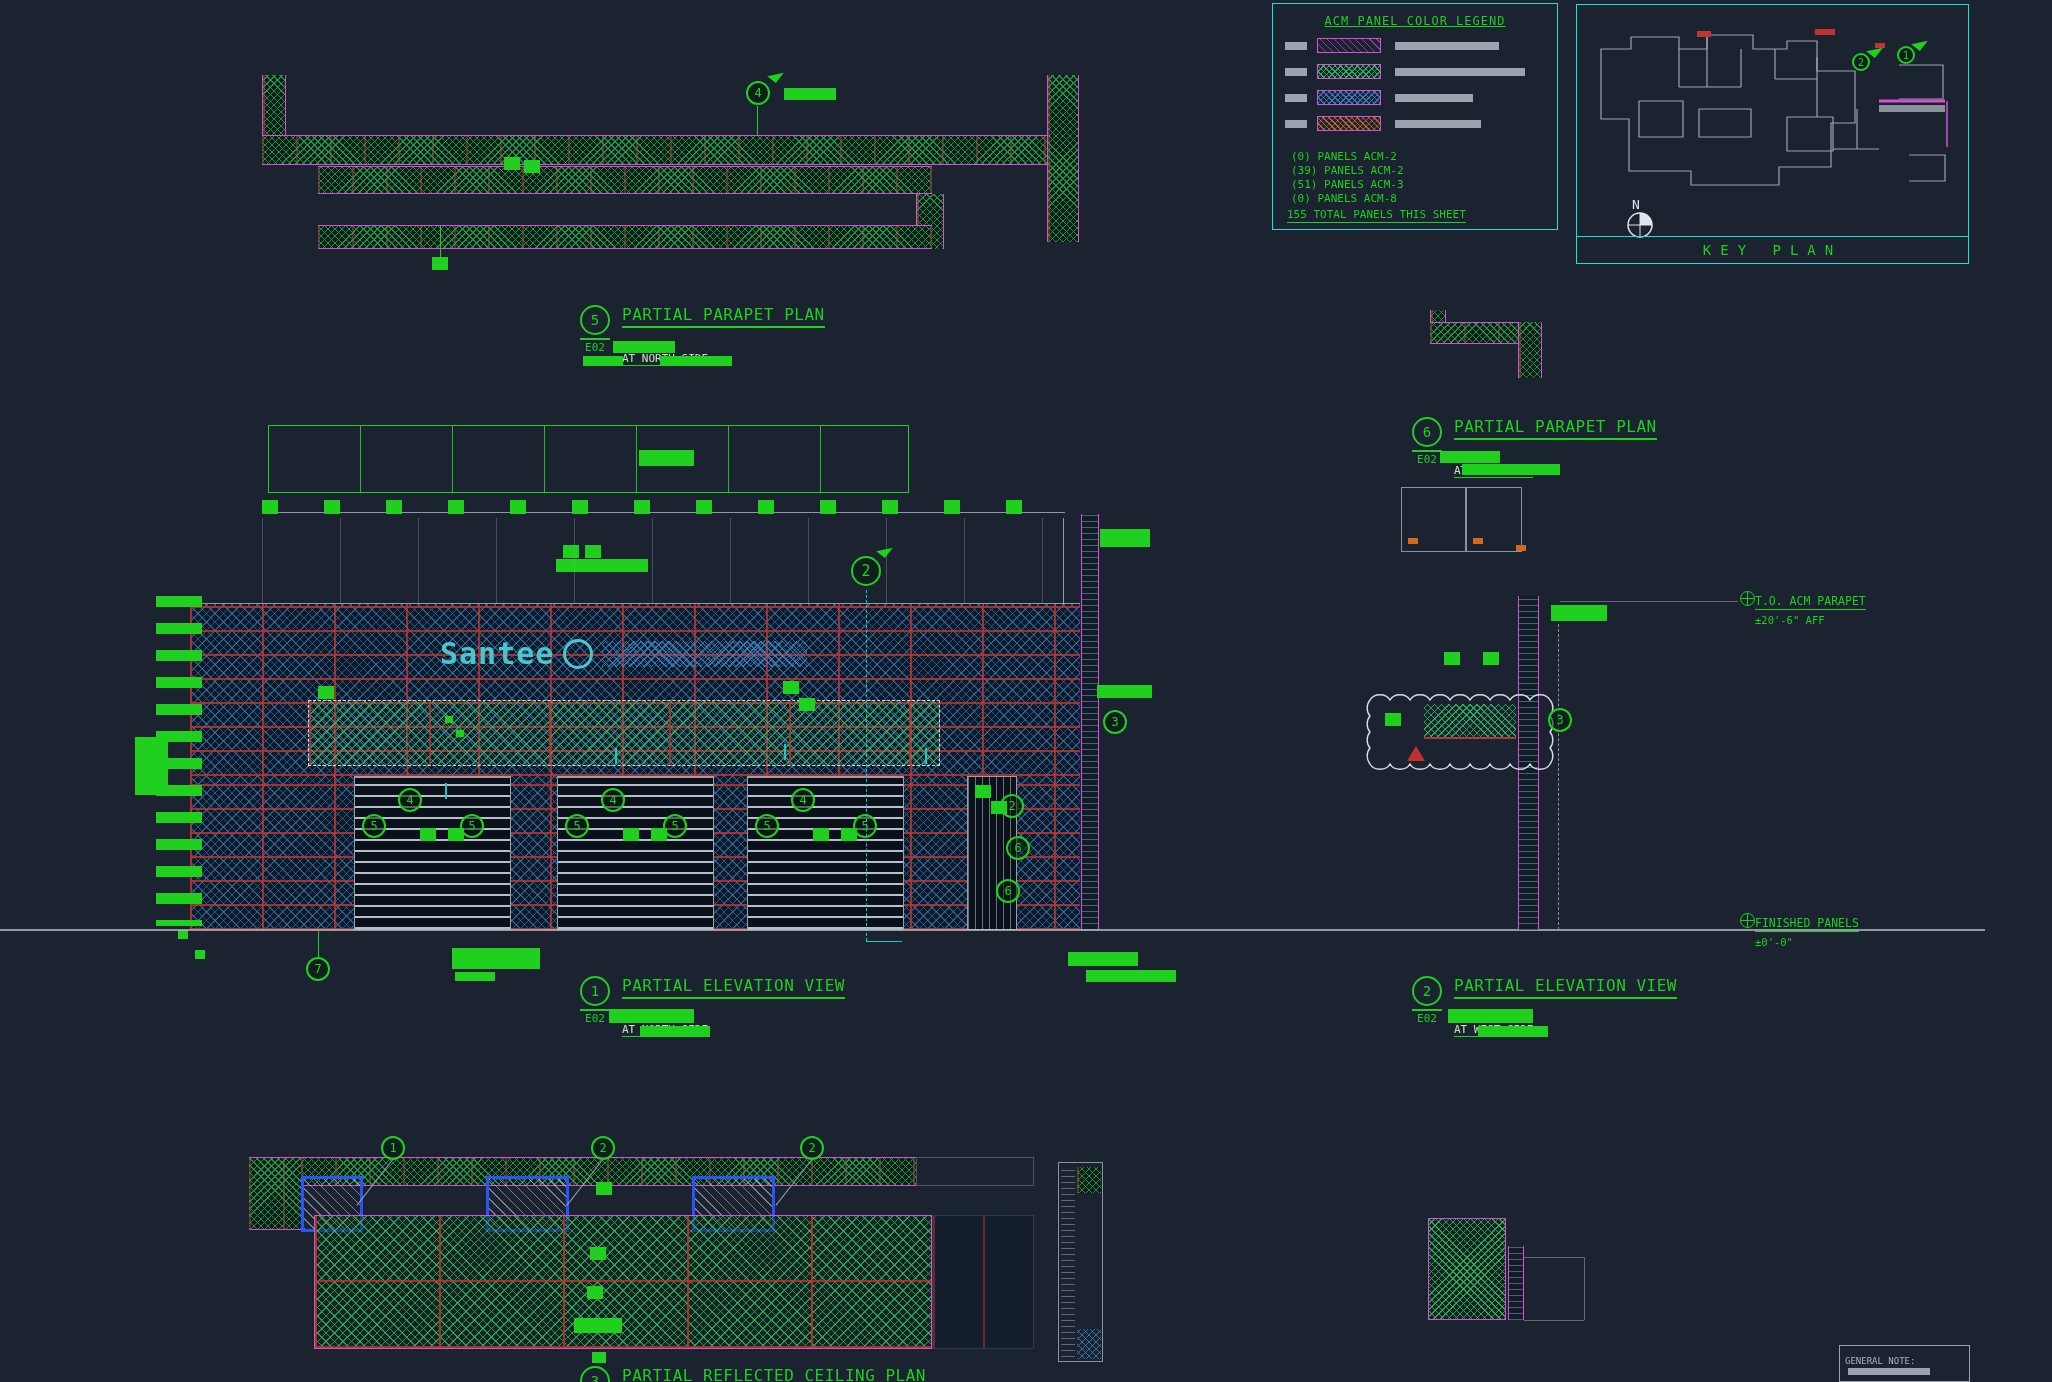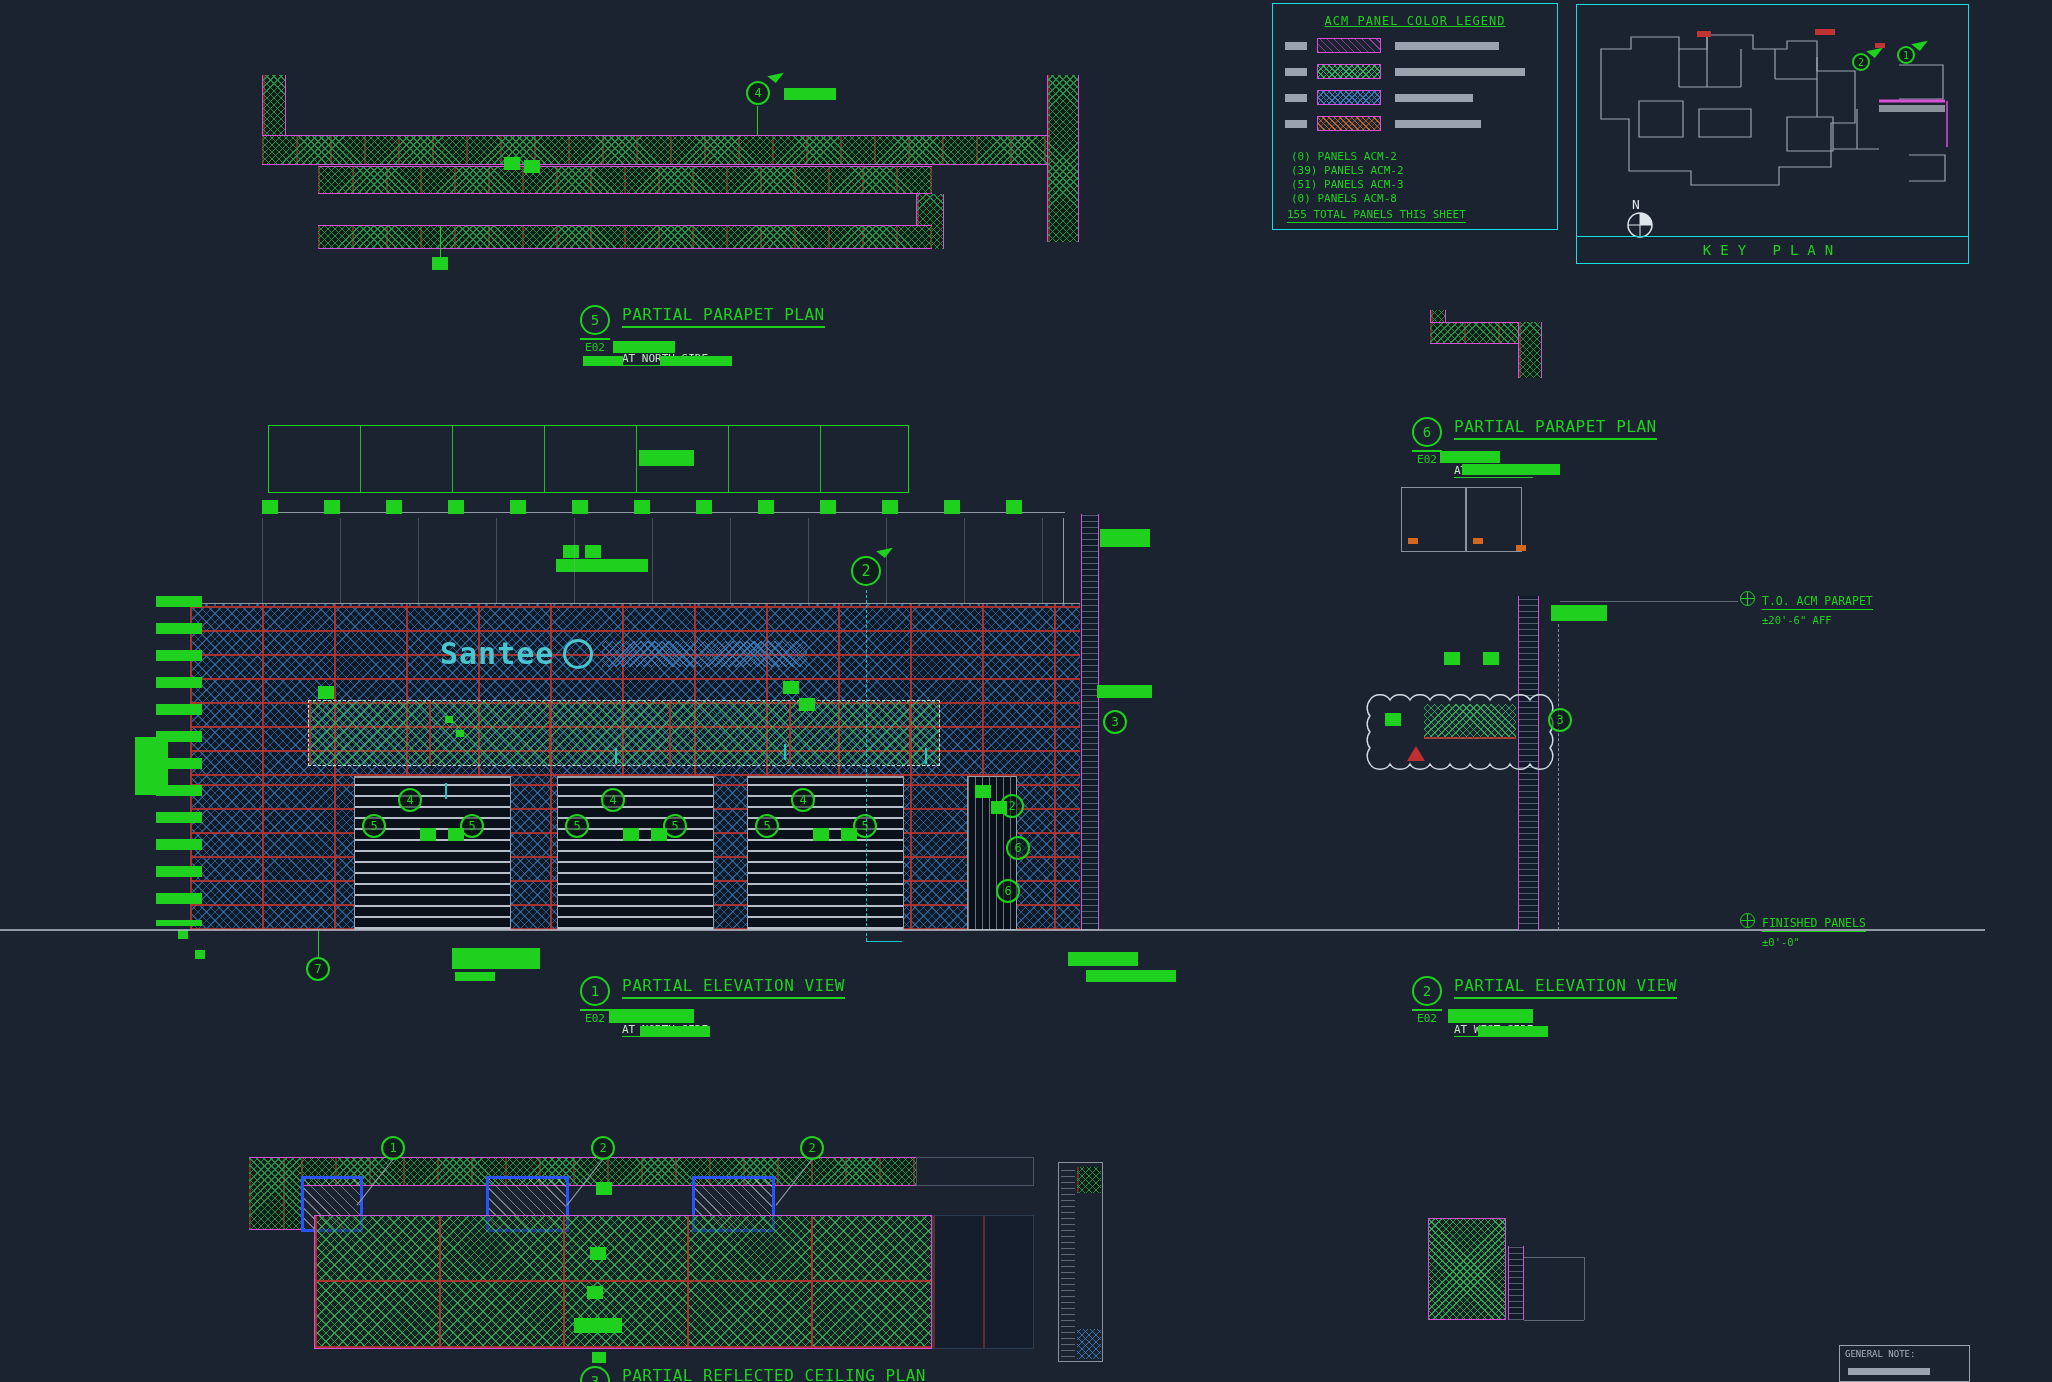--- a/index.html
+++ b/index.html
@@ -88,27 +88,27 @@
   .kp-n{position:absolute;font-size:13px;color:#dfe5ec}
   
   .vt{position:absolute;display:flex;gap:12px;align-items:flex-start}
   .vt-left{display:flex;flex-direction:column;align-items:center}
   .vt-circ{width:30px;height:30px;border:2px solid #1fd01f;border-radius:50%;display:flex;
            align-items:center;justify-content:center;font-size:14px}
   .vt-sheet{border-top:2px solid #1fd01f;margin-top:3px;padding:1px 5px;font-size:11px}
   .vt-title{font-size:16px;letter-spacing:.5px;border-bottom:2px solid #1fd01f;padding-bottom:2px;white-space:nowrap}
   .vt-sub{display:inline-block;font-size:11px;color:#bfe8bf;border-bottom:1px solid #1fd01f;margin-top:4px;white-space:nowrap}
   
-  .elab{position:absolute;display:flex;gap:7px;align-items:flex-start}
+  .elab{position:absolute;display:flex;align-items:flex-start}
   .tgt{width:15px;height:15px;border:1.5px solid #1fd01f;border-radius:50%;margin-top:1px;
        background:linear-gradient(#1fd01f,#1fd01f) center/15px 1px no-repeat,
                   linear-gradient(#1fd01f,#1fd01f) center/1px 15px no-repeat}
   .elab-t{font-size:11.5px;border-bottom:1px solid #1fd01f;padding-bottom:1px;white-space:nowrap}
   .elab-v{font-size:10.5px;margin-top:2px;white-space:nowrap}
-  .gnote{position:absolute;border:1px solid #9aa3ad;color:#aab3bd;font-size:9px;padding:3px 5px}
+  .gnote{position:absolute;border:1px solid #9aa3ad;color:#aab3bd;font-size:9px;padding:10px 5px}
   .sign{position:absolute;display:flex;align-items:center;gap:9px}
   .sign-text{font-size:30px;font-weight:bold;color:#49c5cf;letter-spacing:1px}
   .sign-logo{width:30px;height:30px;border-radius:50%;border:3px solid #49c5cf}
   .sign-mask{width:205px;height:26px}
 </style>
 </head>
 <body>
 
 <div class="sheet">
 

